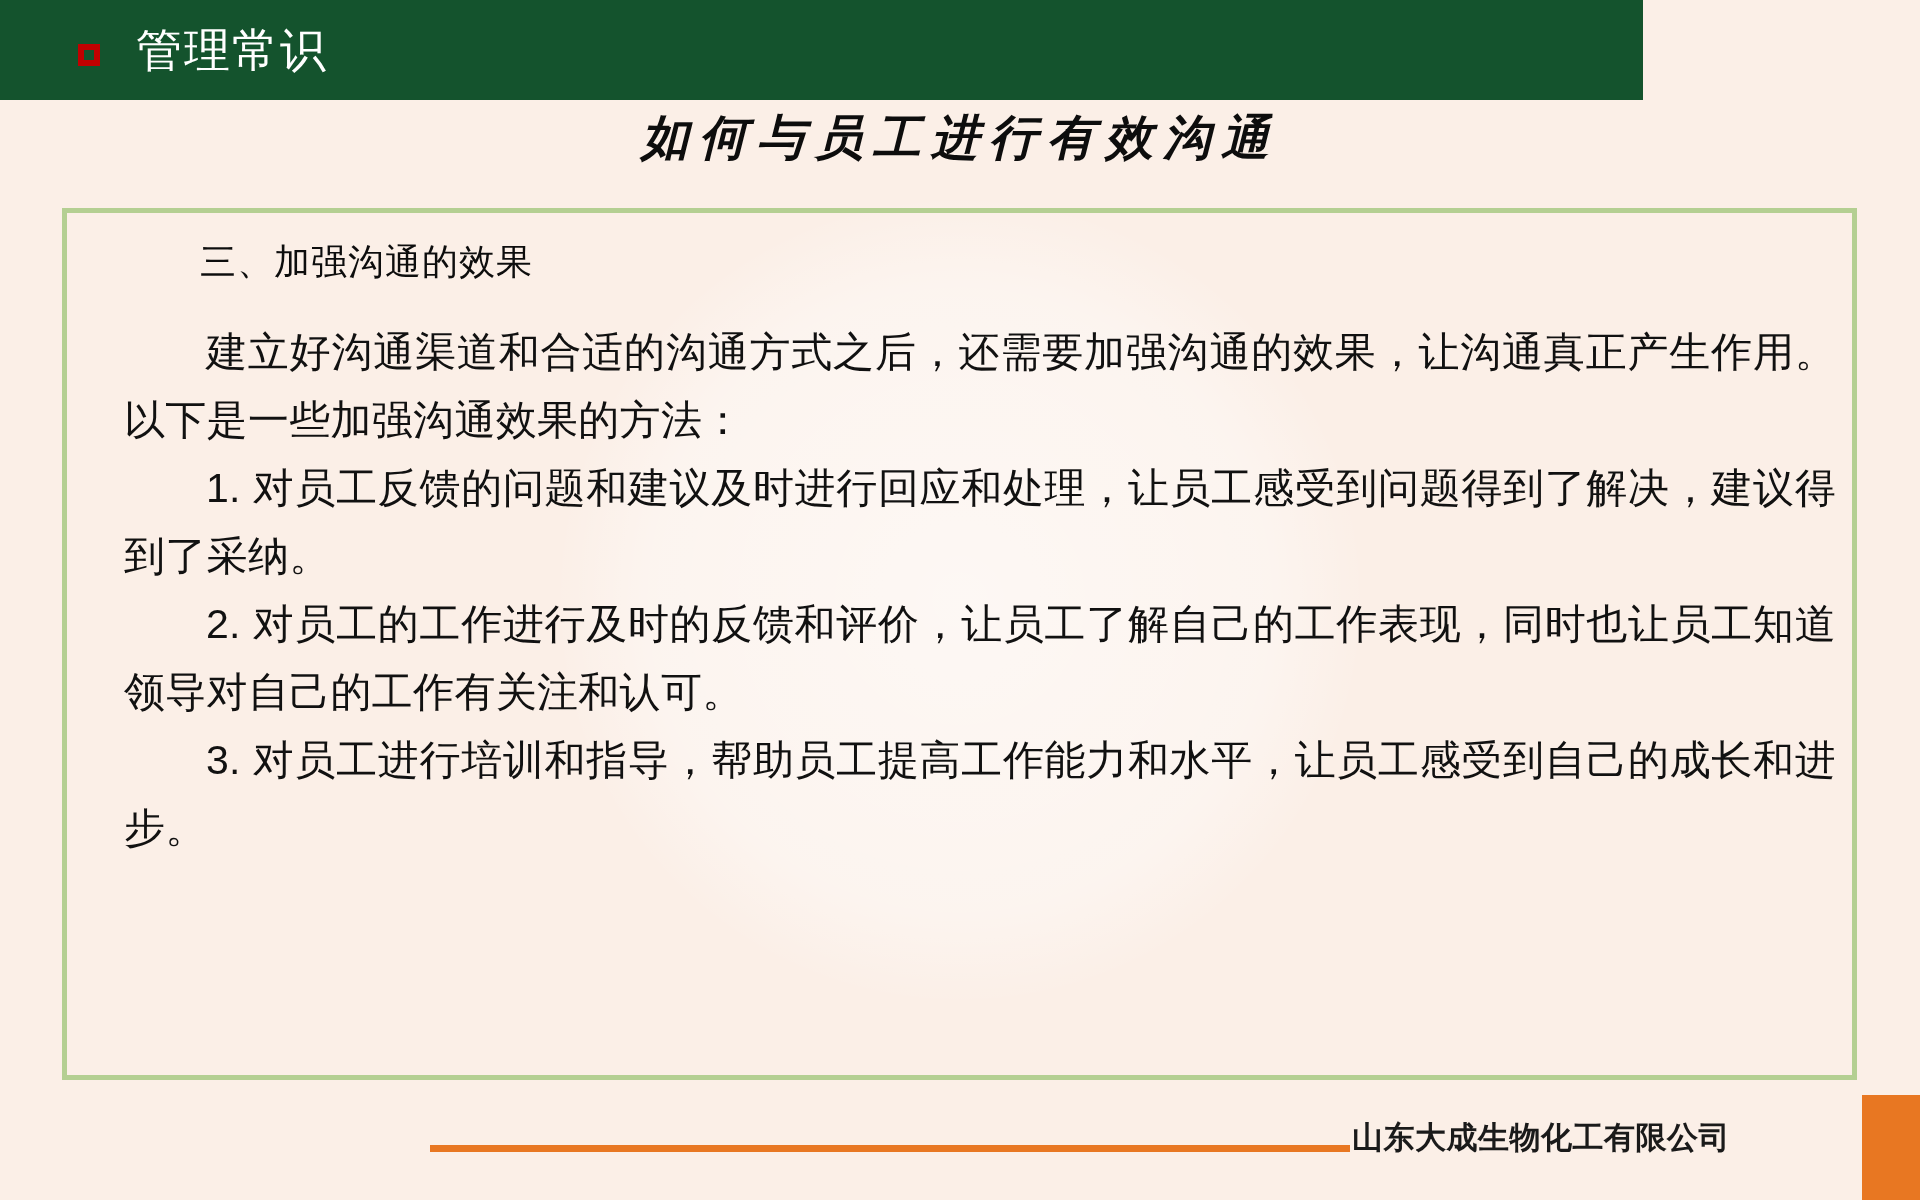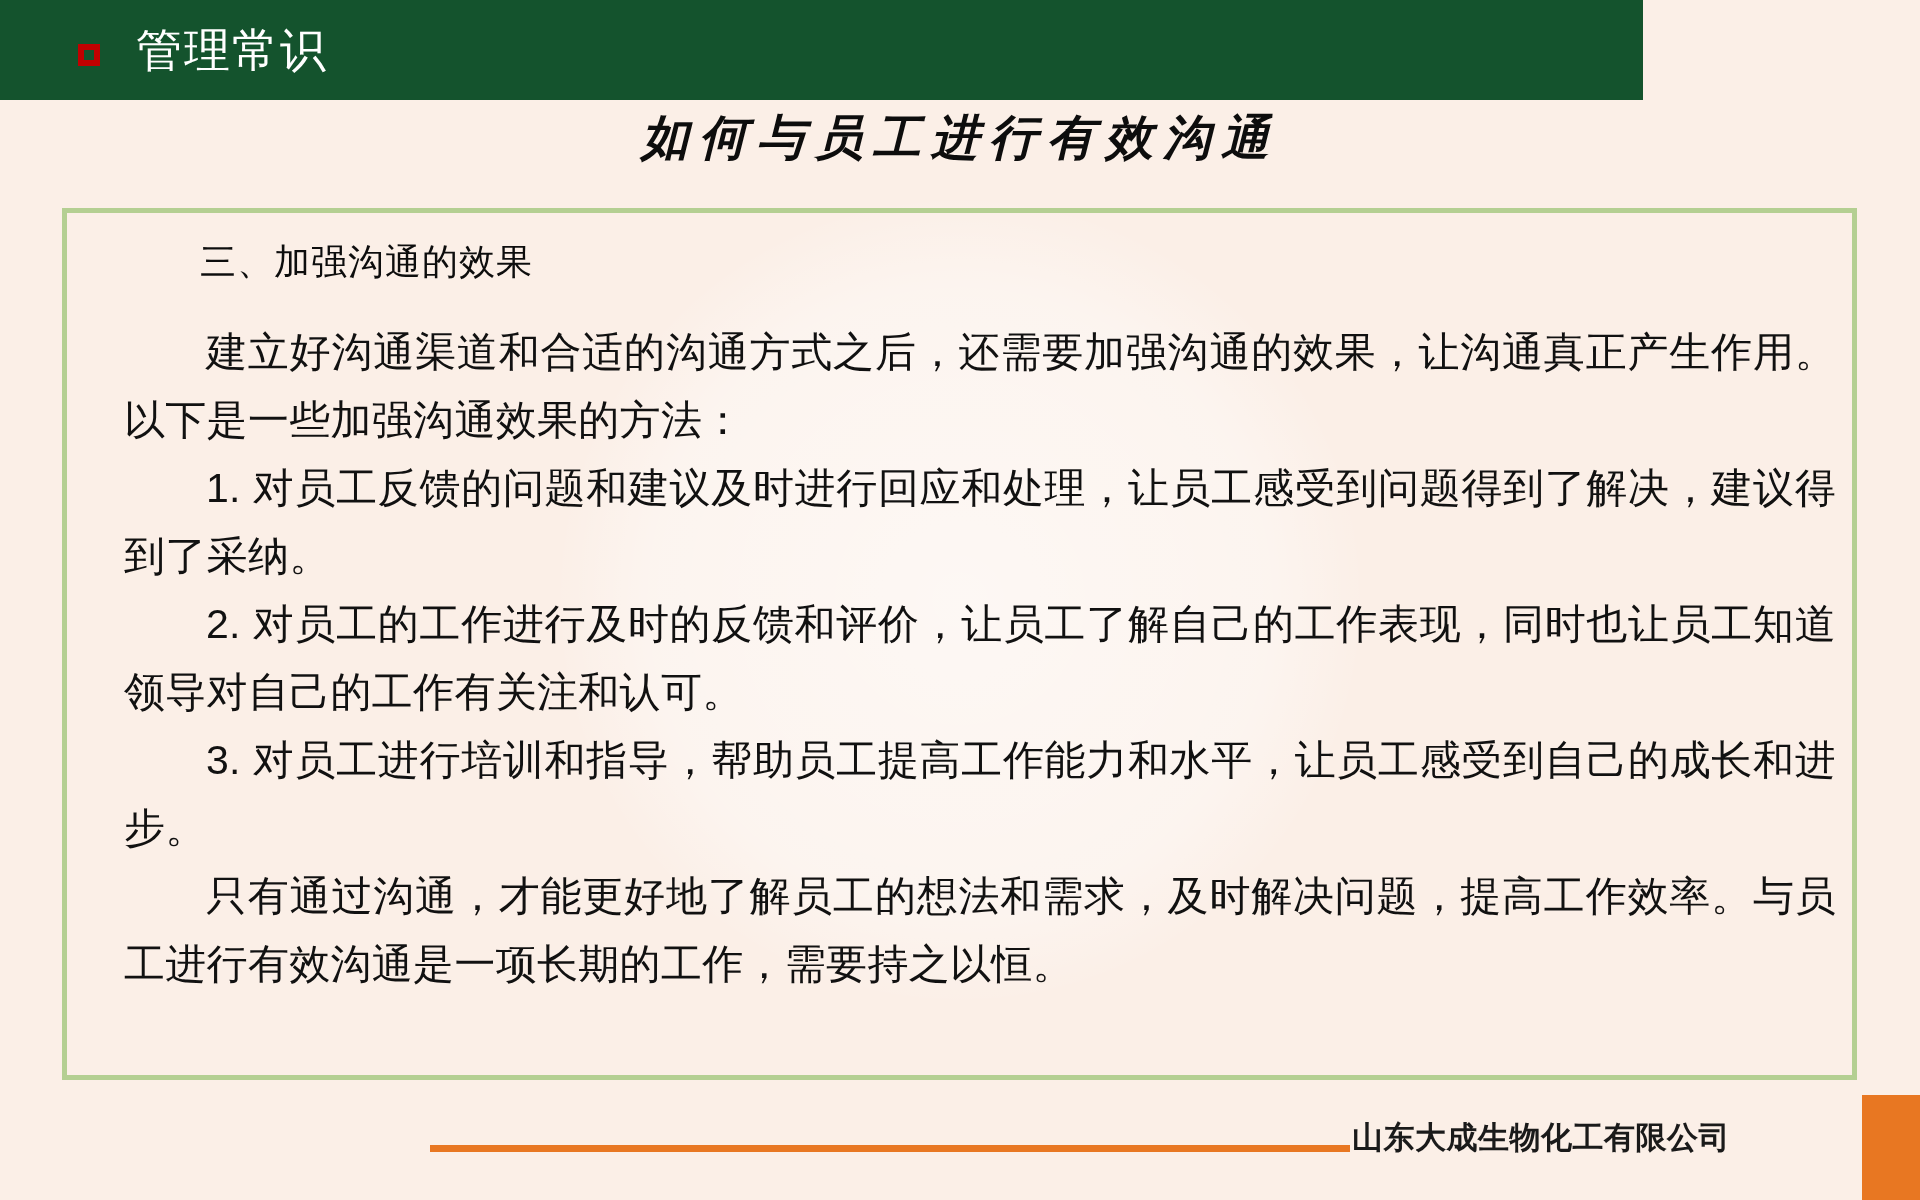--- a/index.html
+++ b/index.html
@@ -169,21 +169,20 @@
 
   <div id="content-box"></div>
 
   <div id="section-heading">三、加强沟通的效果</div>
 
   <div id="body-text">
     <p>建立好沟通渠道和合适的沟通方式之后，还需要加强沟通的效果，让沟通真正产生作用。以下是一些加强沟通效果的方法：</p>
     <p>1. 对员工反馈的问题和建议及时进行回应和处理，让员工感受到问题得到了解决，建议得到了采纳。</p>
     <p>2. 对员工的工作进行及时的反馈和评价，让员工了解自己的工作表现，同时也让员工知道领导对自己的工作有关注和认可。</p>
     <p>3. 对员工进行培训和指导，帮助员工提高工作能力和水平，让员工感受到自己的成长和进步。</p>
-    <p>只有通过沟通，才能更好地了解员工的想法和需求，及时解决问题，提高工作效率。与员工进行有效沟通是一项长期的工作，需要持之以恒。</p>
   </div>
 
 
   <div id="footer-rule"></div>
   <div id="footer-company">山东大成生物化工有限公司</div>
   <div id="footer-block"></div>
 
 </div>
 
 </body></html>

